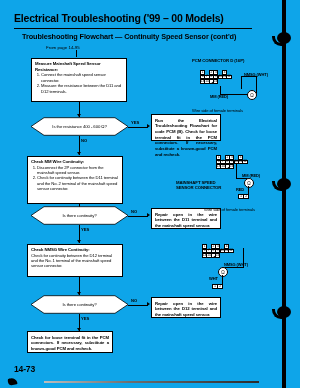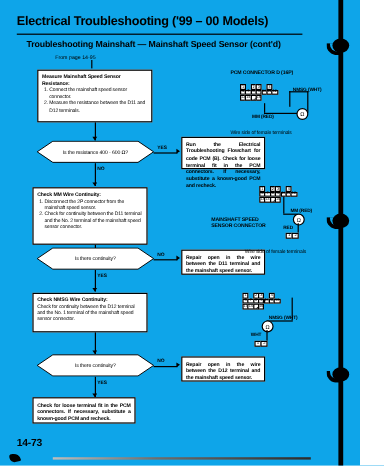--- a/index.html
+++ b/index.html
@@ -92,21 +92,21 @@
   .f-rule{position:absolute;left:44px;top:381px;width:215px;height:2px;background:linear-gradient(90deg,#bdbdbd,#6e6e6e 40%,#2b2b2b);}
   .f-blob{position:absolute;left:8px;top:378px;width:9px;height:7px;background:#000;border-radius:2px 6px 1px 4px;transform:rotate(-12deg);}
 </style>
 </head>
 <body>
 
 <div class="page">
 
   <div class="h-title">Electrical Troubleshooting ('99 – 00 Models)</div>
   <div class="h-rule"></div>
-  <div class="h-sub">Troubleshooting Mainshaft — Mainshaft Speed Sensor (cont'd)</div>
+  <div class="h-sub">Troubleshooting Flowchart — Continuity Speed Sensor (cont'd)</div>
 
   <div class="bind"></div>
   <div class="bind-cap" style="top:32px;"></div>
   <div class="bind-nib" style="top:36px;"></div>
   <div class="bind-cap" style="top:178px;"></div>
   <div class="bind-nib" style="top:181px;"></div>
   <div class="bind-cap" style="top:306px;"></div>
   <div class="bind-nib" style="top:309px;"></div>
 
   <div class="from-page">From page 14-95</div>

